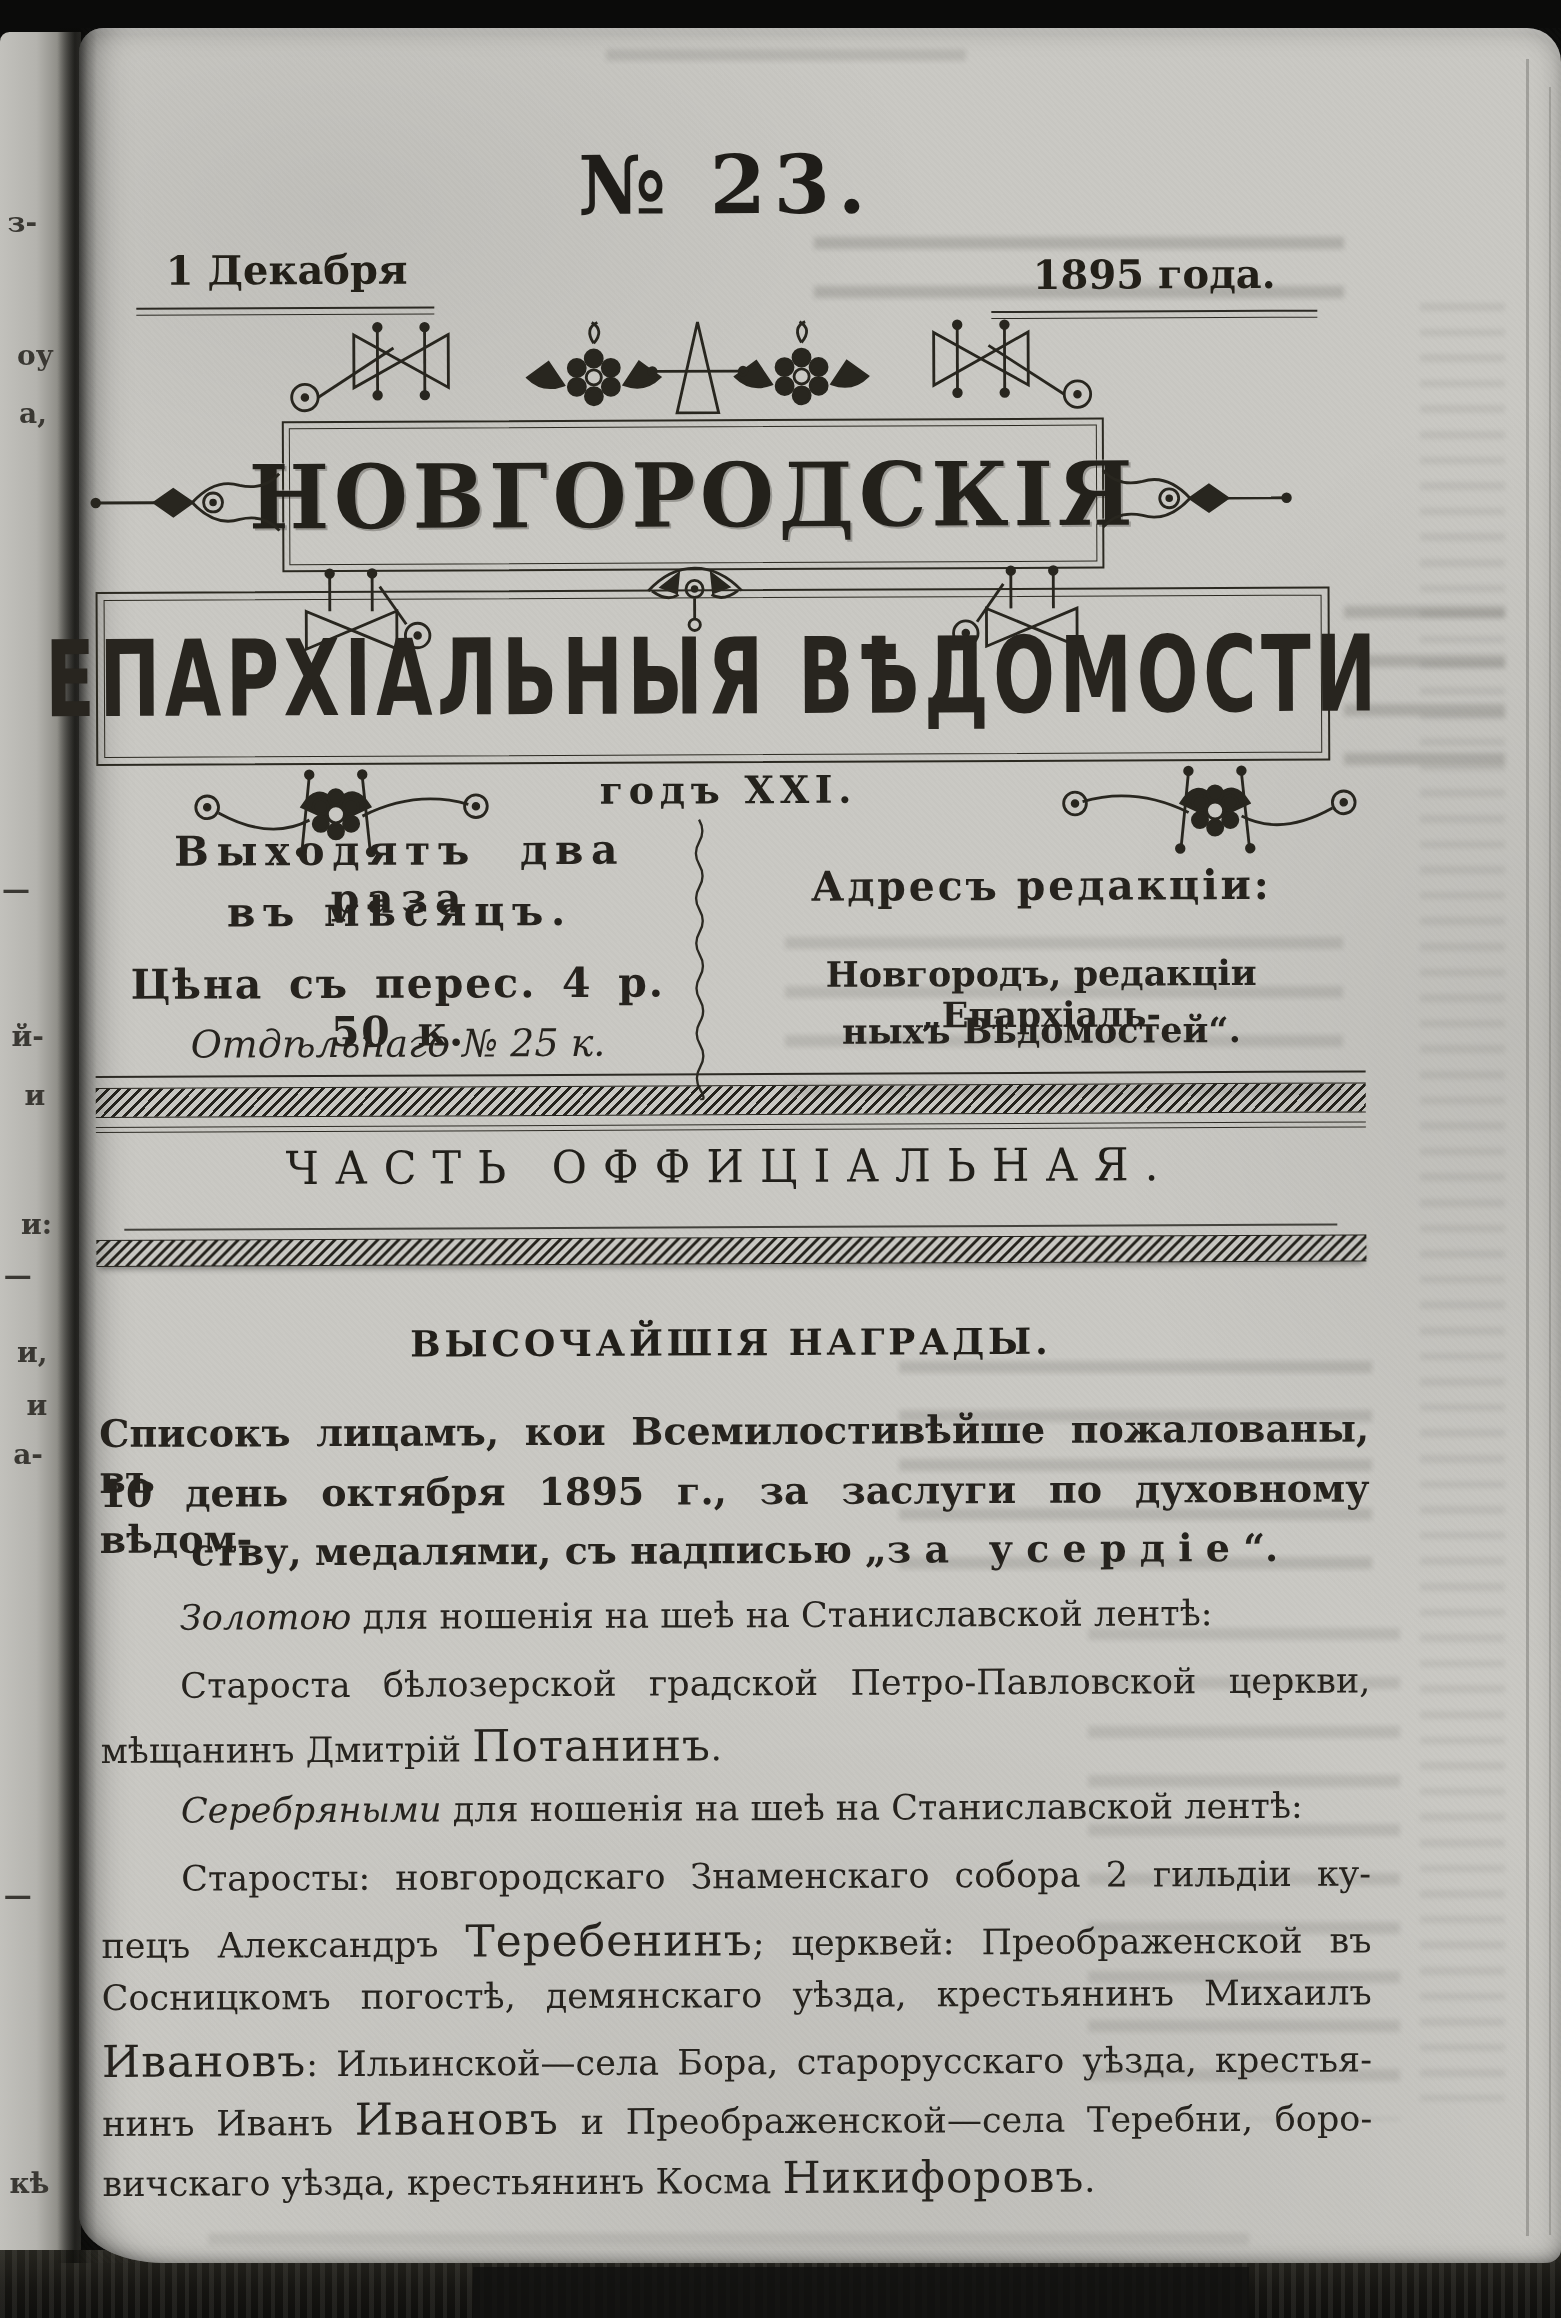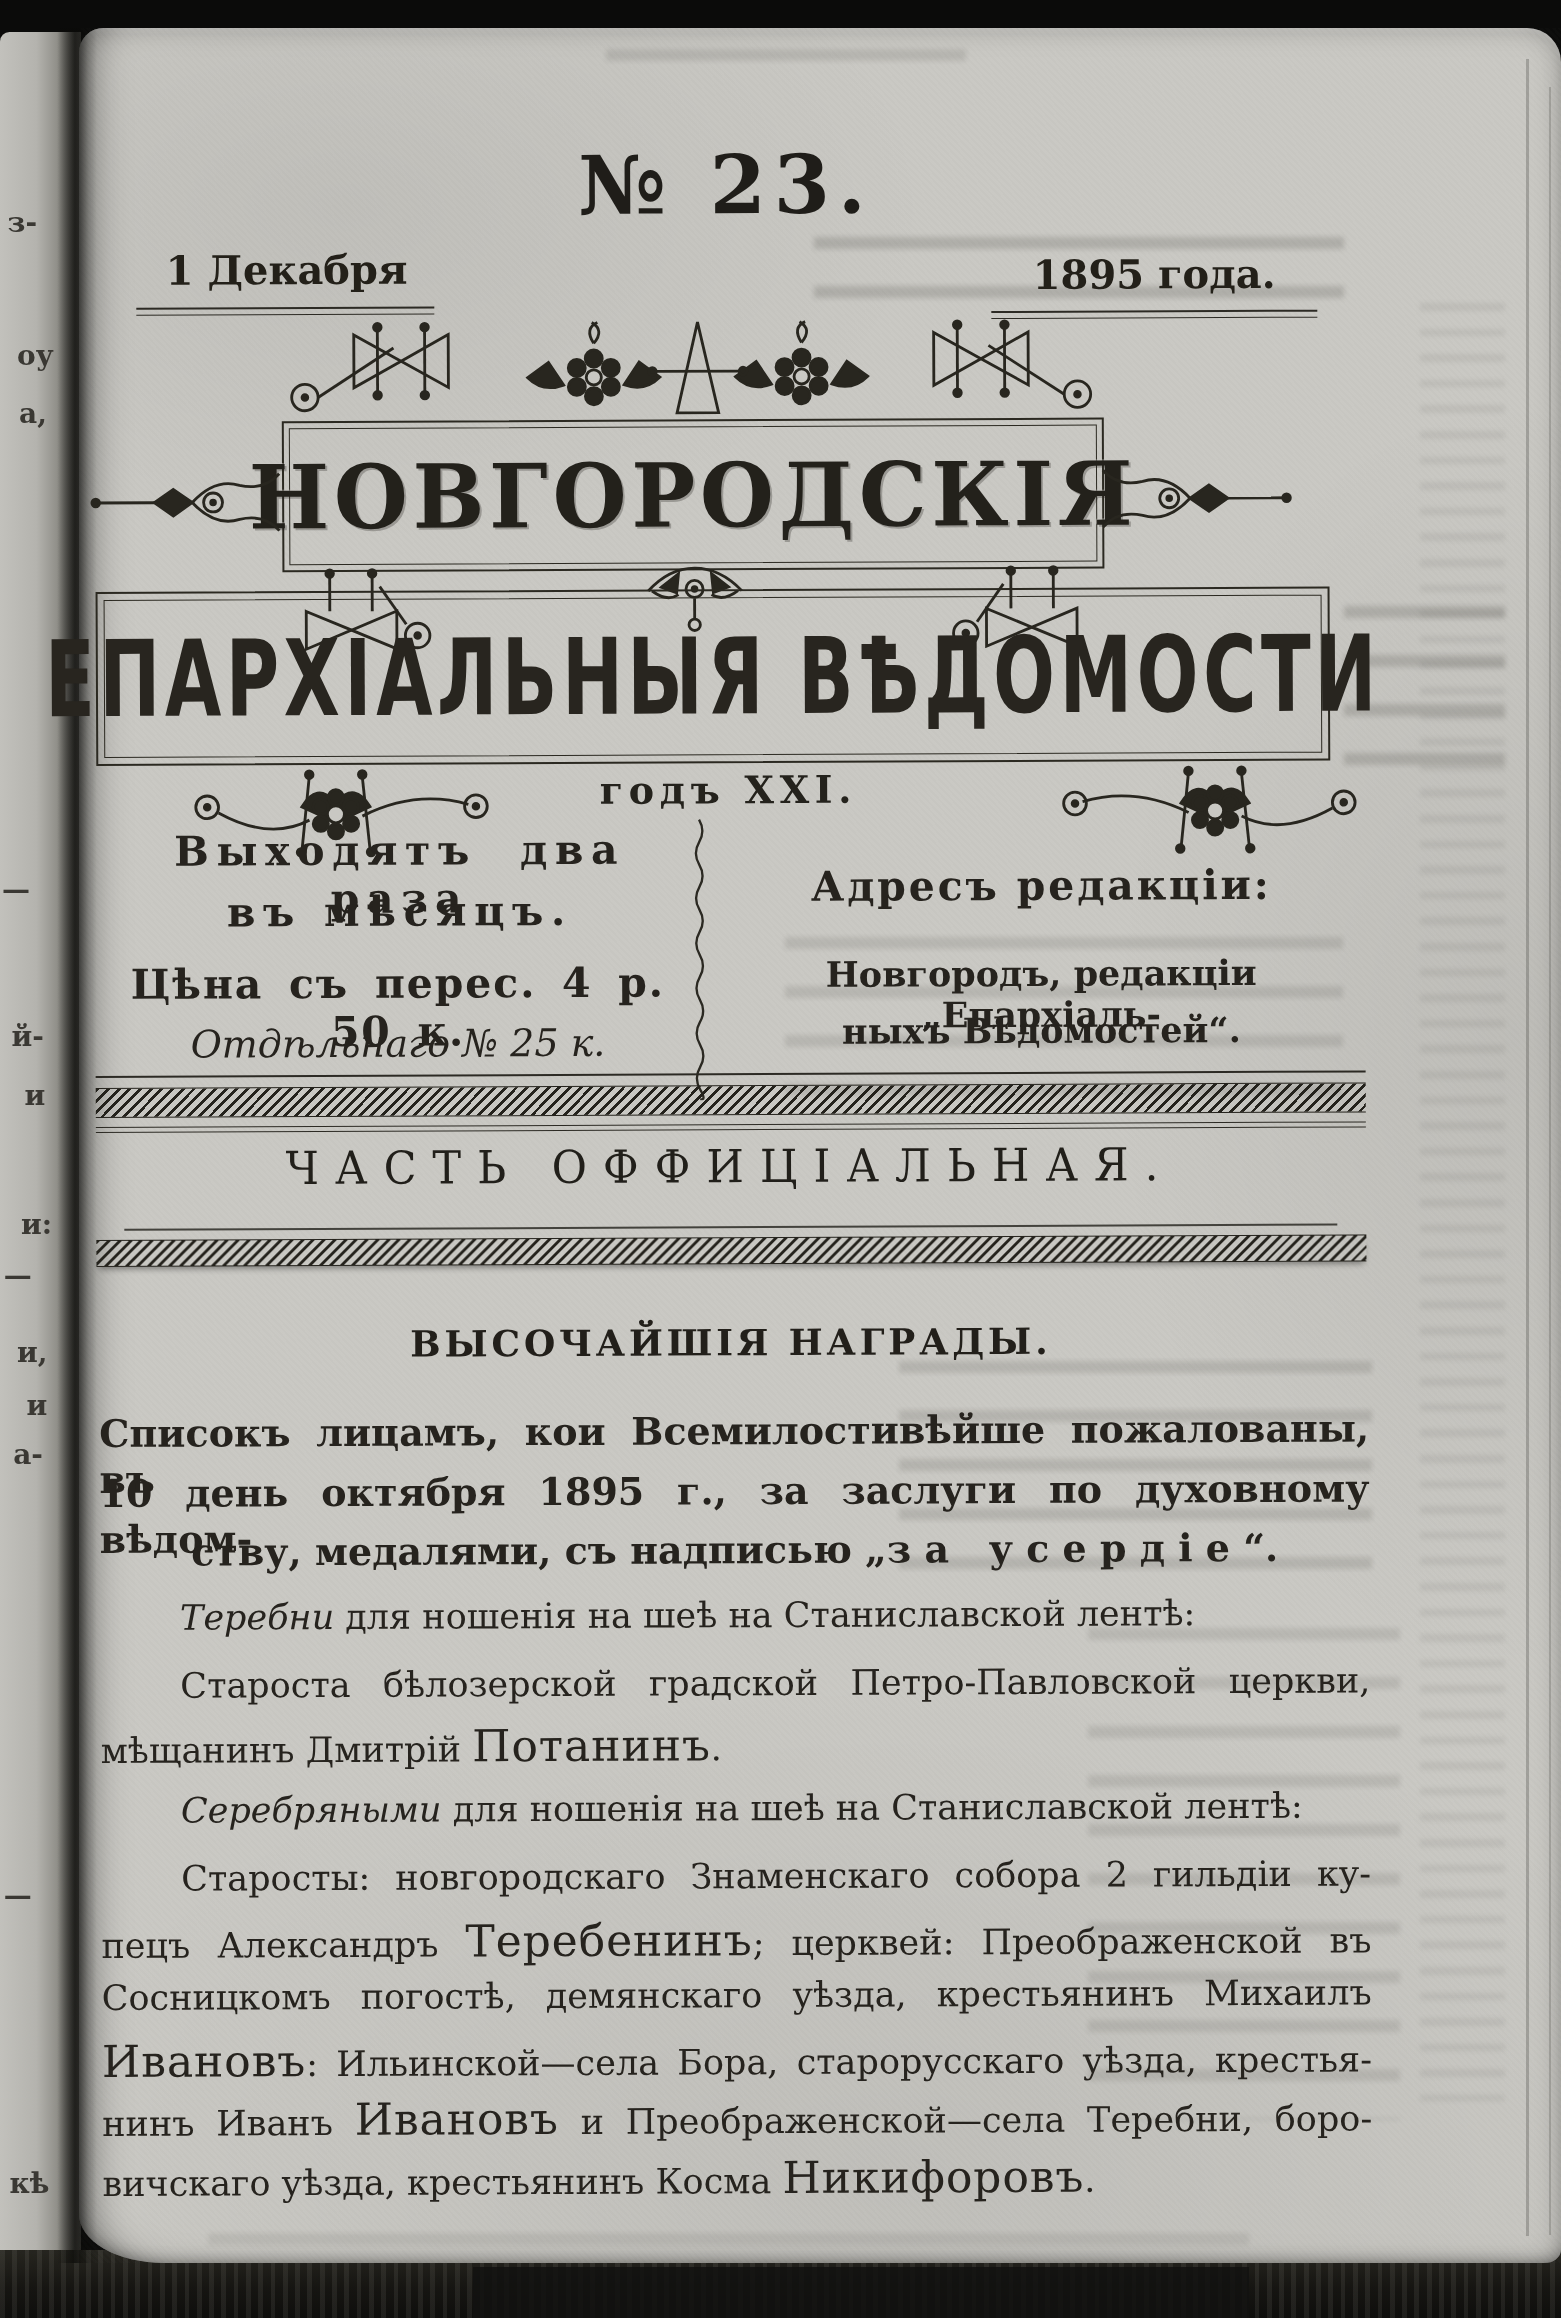--- a/index.html
+++ b/index.html
@@ -348,21 +348,21 @@
   <div class="abs ctr section-title">ЧАСТЬ ОФФИЦІАЛЬНАЯ.</div>
   <div class="abs rule-b"></div>
   <div class="abs hatch hatch2"></div>
 
   <div class="abs ctr art-heading">ВЫСОЧАЙШІЯ НАГРАДЫ.</div>
 
   <div class="abs bline jline" style="top:1408px;">Списокъ лицамъ, кои Всемилостивѣйше пожалованы, въ</div>
   <div class="abs bline jline" style="top:1468px;">10 день октября 1895 г., за заслуги по духовному вѣдом-</div>
   <div class="abs bline ctr" style="top:1527px;white-space:normal;"><span>ству, медалями, съ надписью „</span><span class="spaced">за усердіе</span><span>“.</span></div>
 
-  <div class="abs body-line" style="top:1594px;"><span style="display:inline-block;width:80px;"></span><span class="ital">Теребни</span><span> для ношенія на шеѣ на Станиславской лентѣ:</span></div>
+  <div class="abs body-line" style="top:1594px;"><span style="display:inline-block;width:80px;"></span><span class="ital">Золотою</span><span> для ношенія на шеѣ на Станиславской лентѣ:</span></div>
 
   <div class="abs body-line jline indent" style="top:1662px;">Староста бѣлозерской градской Петро-Павловской церкви,</div>
   <div class="abs body-line" style="top:1717px;"><span>мѣщанинъ Дмитрій </span><span class="pname">Потанинъ</span><span>.</span></div>
 
   <div class="abs body-line" style="top:1787px;"><span style="display:inline-block;width:80px;"></span><span class="ital">Серебряными</span><span> для ношенія на шеѣ на Станиславской лентѣ:</span></div>
 
   <div class="abs body-line jline indent" style="top:1855px;">Старосты: новгородскаго Знаменскаго собора 2 гильдіи ку-</div>
   <div class="abs body-line jline" style="top:1912px;"><span>пецъ Александръ </span><span class="pname">Теребенинъ</span><span>; церквей: Преображенской въ</span></div>
   <div class="abs body-line jline" style="top:1974px;">Сосницкомъ погостѣ, демянскаго уѣзда, крестьянинъ Михаилъ</div>
   <div class="abs body-line jline" style="top:2031px;"><span class="pname">Ивановъ</span><span>: Ильинской—села Бора, старорусскаго уѣзда, крестья-</span></div>

